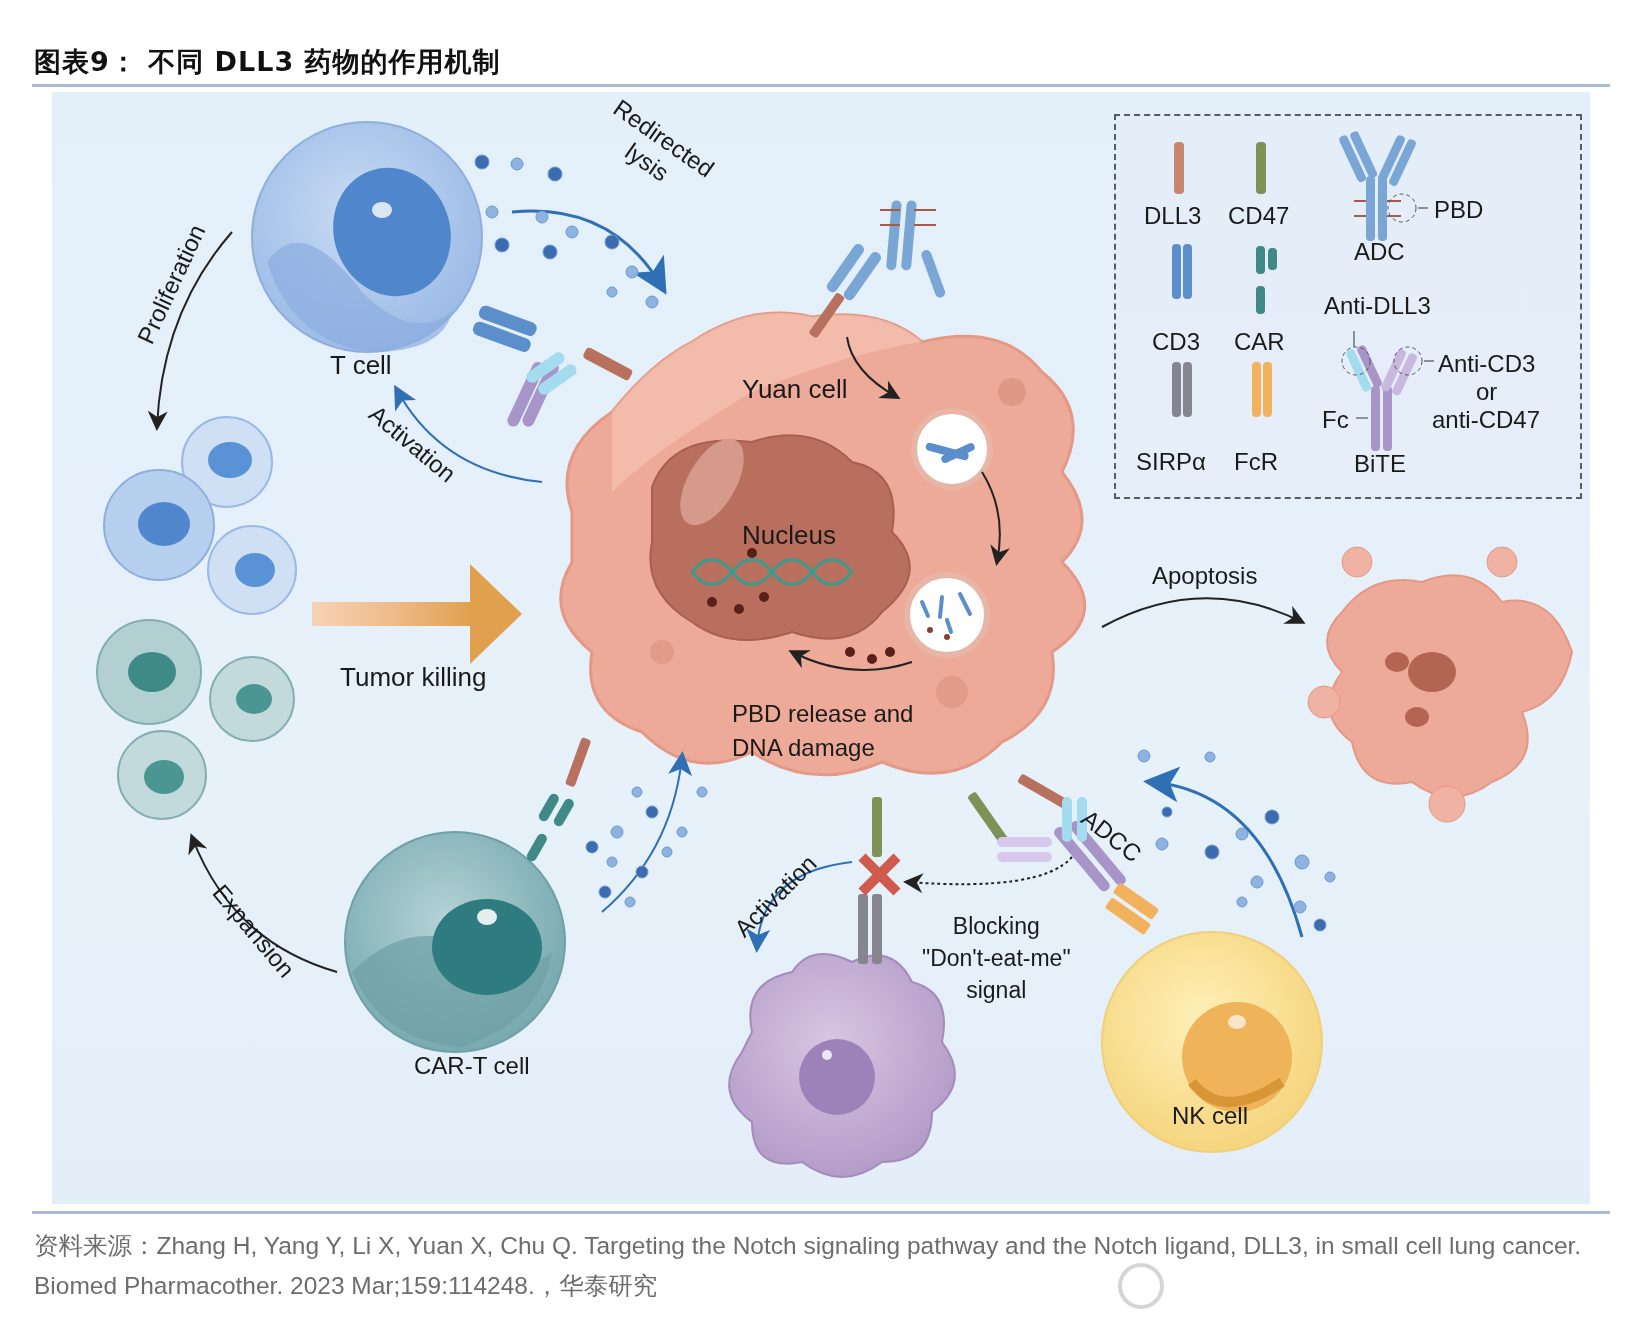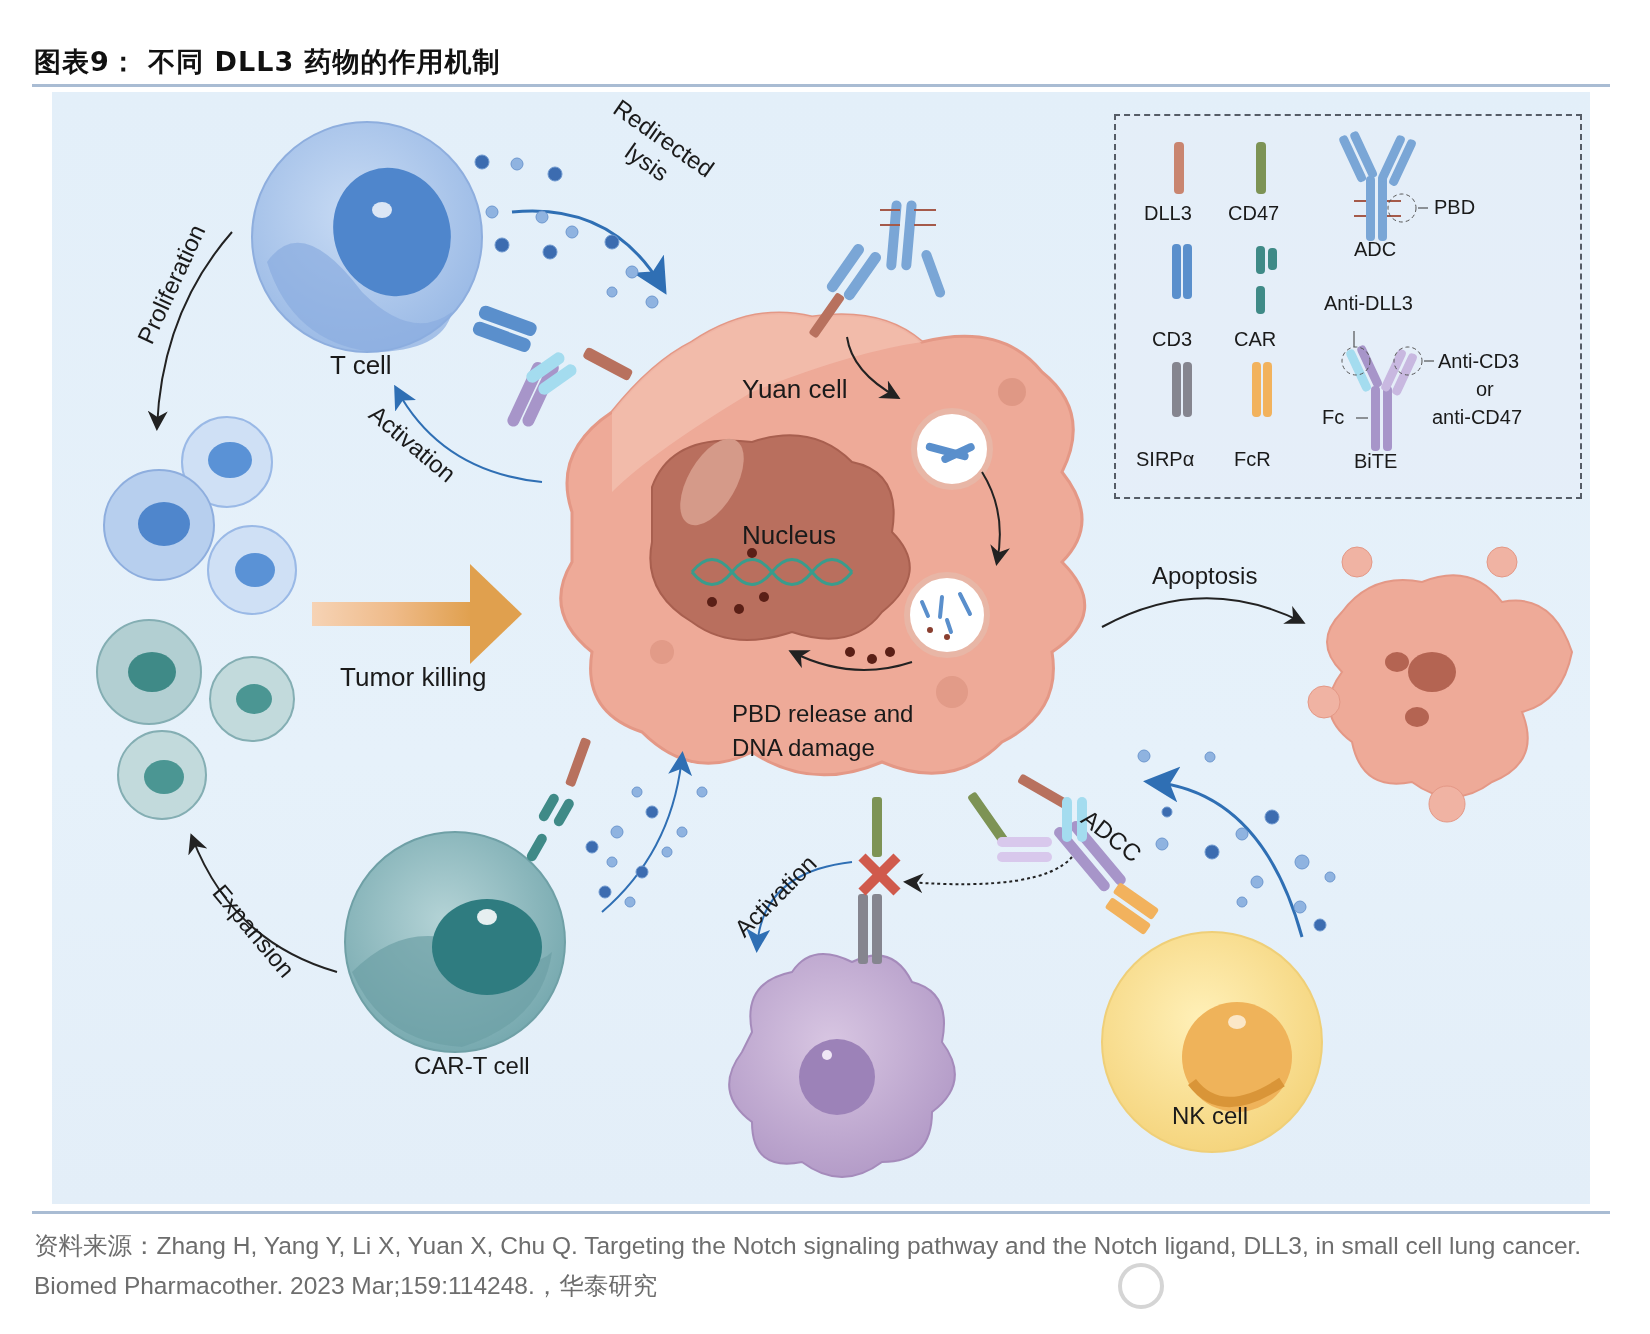--- a/index.html
+++ b/index.html
@@ -3,21 +3,21 @@
 <meta charset="utf-8">
 <style>
   html,body{margin:0;padding:0;background:#ffffff;}
   body{width:1650px;height:1334px;position:relative;overflow:hidden;font-family:"Liberation Sans","DejaVu Sans",sans-serif;}
   .fig-title{position:absolute;left:34px;top:44px;font-size:27px;font-weight:bold;color:#111;font-family:"DejaVu Sans","Liberation Sans",sans-serif;letter-spacing:1px;white-space:nowrap;}
   .rule-top{position:absolute;left:32px;top:84px;width:1578px;height:3px;background:#a9bcd3;}
   .panel{position:absolute;left:52px;top:92px;width:1538px;height:1112px;background:linear-gradient(180deg,#e3eff9 0%,#e6f1fa 60%,#e3eef8 100%);overflow:hidden;}
   .panel svg{position:absolute;left:0;top:0;}
   .lbl{position:absolute;font-size:26px;color:#1a1a1a;white-space:nowrap;line-height:1.2;}
   .legend-box{position:absolute;left:1062px;top:22px;width:468px;height:385px;border:2px dashed #555c66;box-sizing:border-box;background:rgba(230,236,248,0.55);}
-  .lg{position:absolute;font-size:20px;color:#1a1a1a;white-space:nowrap;}
+  .lg{position:absolute;font-size:24px;color:#1a1a1a;white-space:nowrap;}
   .rule-bottom{position:absolute;left:32px;top:1211px;width:1578px;height:3px;background:#a9bcd3;}
   .source{position:absolute;left:34px;top:1226px;width:1580px;font-size:24.5px;color:#6d6d6d;line-height:40px;}
   .source .cn{font-family:"DejaVu Serif","Liberation Serif",serif;}
   .watermark{position:absolute;left:1118px;top:1262px;font-size:42px;color:#d5d5d5;white-space:nowrap;font-family:"DejaVu Sans",sans-serif;font-weight:bold;letter-spacing:2px;}
   .wm-logo{display:inline-block;width:46px;height:46px;border:4px solid #d5d5d5;border-radius:50%;vertical-align:middle;margin-right:8px;box-sizing:border-box;position:relative;top:-4px;}
 </style>
 </head>
 <body>
 
 <div class="fig-title">图表9：  不同 DLL3 药物的作用机制</div>
@@ -271,20 +271,25 @@
   <div class="lbl" style="left:690px;top:428px;">Nucleus</div>
   <div class="lbl" style="left:680px;top:605px;font-size:24px;text-align:left;line-height:34px;">
     <div>PBD release and</div>
     <div>DNA damage</div>
   </div>
   <div class="lbl" style="left:288px;top:570px;">Tumor killing</div>
   <div class="lbl" style="left:1100px;top:470px;font-size:24px;">Apoptosis</div>
   <div class="lbl" style="left:145px;top:825px;transform:rotate(50deg);font-size:24px;">Expansion</div>
   <div class="lbl" style="left:362px;top:960px;font-size:24px;">CAR-T cell</div>
   <div class="lbl" style="left:672px;top:790px;transform:rotate(-45deg);font-size:24px;">Activation</div>
+  <div class="lbl" style="left:870px;top:818px;font-size:23px;text-align:center;line-height:32px;">
+    <div>Blocking</div>
+    <div>"Don't-eat-me"</div>
+    <div>signal</div>
+  </div>
   <div class="lbl" style="left:678px;top:1130px;font-size:24px;">Macrophage</div>
   <div class="lbl" style="left:1025px;top:730px;transform:rotate(38deg);font-size:24px;">ADCC</div>
   <div class="lbl" style="left:1120px;top:1010px;font-size:24px;">NK cell</div>
 
   <div class="legend-box">
     <svg width="464" height="381" style="position:absolute;left:0;top:0;">
       <rect x="58" y="26" width="10" height="52" rx="4" fill="#c98570"></rect>
       <rect x="140" y="26" width="10" height="52" rx="4" fill="#7d9355"></rect>
       <g>
           <rect x="56" y="128" width="9" height="55" rx="4" fill="#5a8fcc"></rect>

